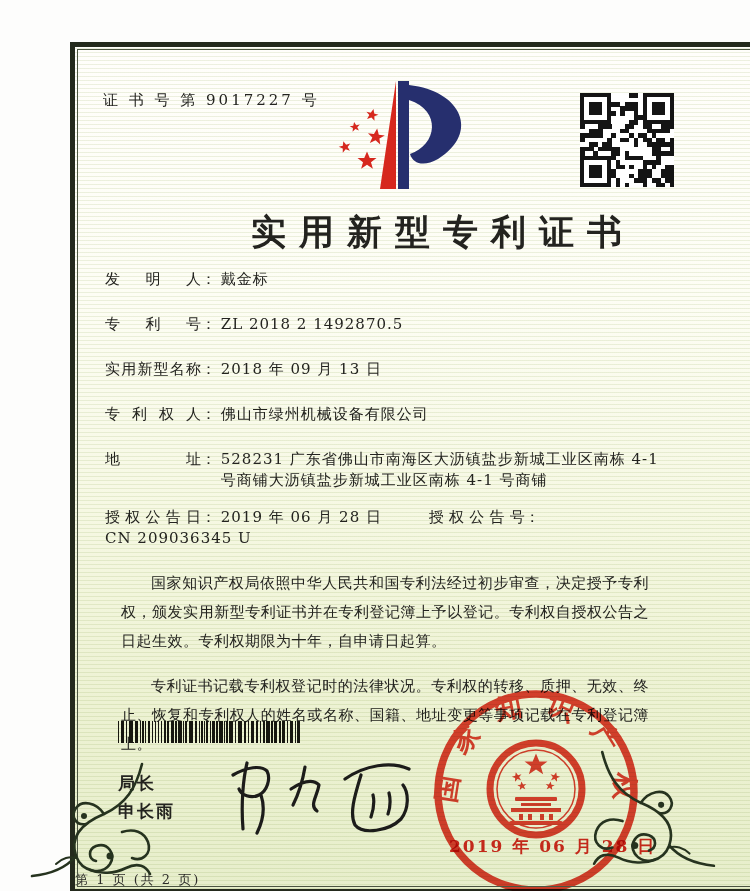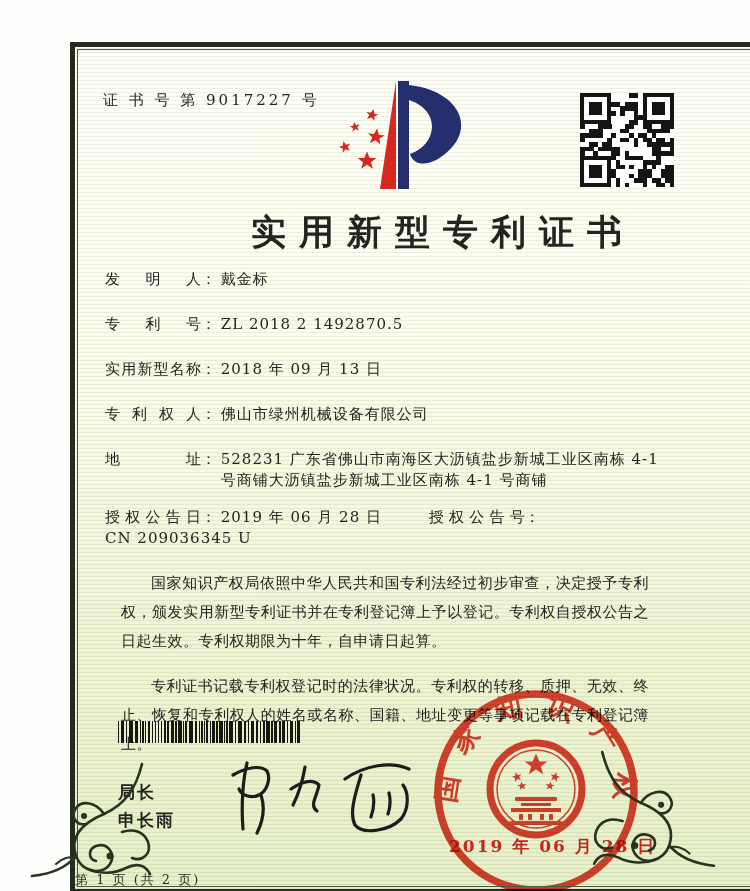--- a/index.html
+++ b/index.html
@@ -38,21 +38,21 @@
   .lbl{display:inline-block;width:96px;text-align:justify;text-align-last:justify;vertical-align:top;}
   .val{display:inline-block;vertical-align:top;max-width:440px;letter-spacing:1px;}
   .colon{vertical-align:top;}
   .grant .pair2{margin-left:42px;}
   .paras{position:absolute;left:30px;top:506px;width:560px;font-size:15px;line-height:29px;}
   .paras p{margin:16px;text-indent:2em;text-align:justify;letter-spacing:.5px;}
   .barcode{position:absolute;left:43px;top:674px;width:184px;height:22px;}
   .director{
     position:absolute;left:43px;top:722px;
     font-family:"DejaVu Sans","Liberation Sans",sans-serif;
-    font-weight:700;font-size:17px;line-height:28px;letter-spacing:2px;margin-top:9px;
+    font-weight:700;font-size:17px;line-height:28px;letter-spacing:2px;
   }
   .signature{position:absolute;left:138px;top:698px;width:210px;height:100px;}
   .seal{position:absolute;left:354px;top:638px;width:214px;height:214px;mix-blend-mode:multiply;opacity:.9;}
   .seal-date{
     position:absolute;left:374px;top:788px;font-size:17px;font-weight:700;
     color:#c3281a;letter-spacing:2px;z-index:0;
   }
   .footer{
     position:absolute;left:0;top:824px;width:100%;text-align:left;
     font-size:13px;letter-spacing:2px;color:#2c2c28;

